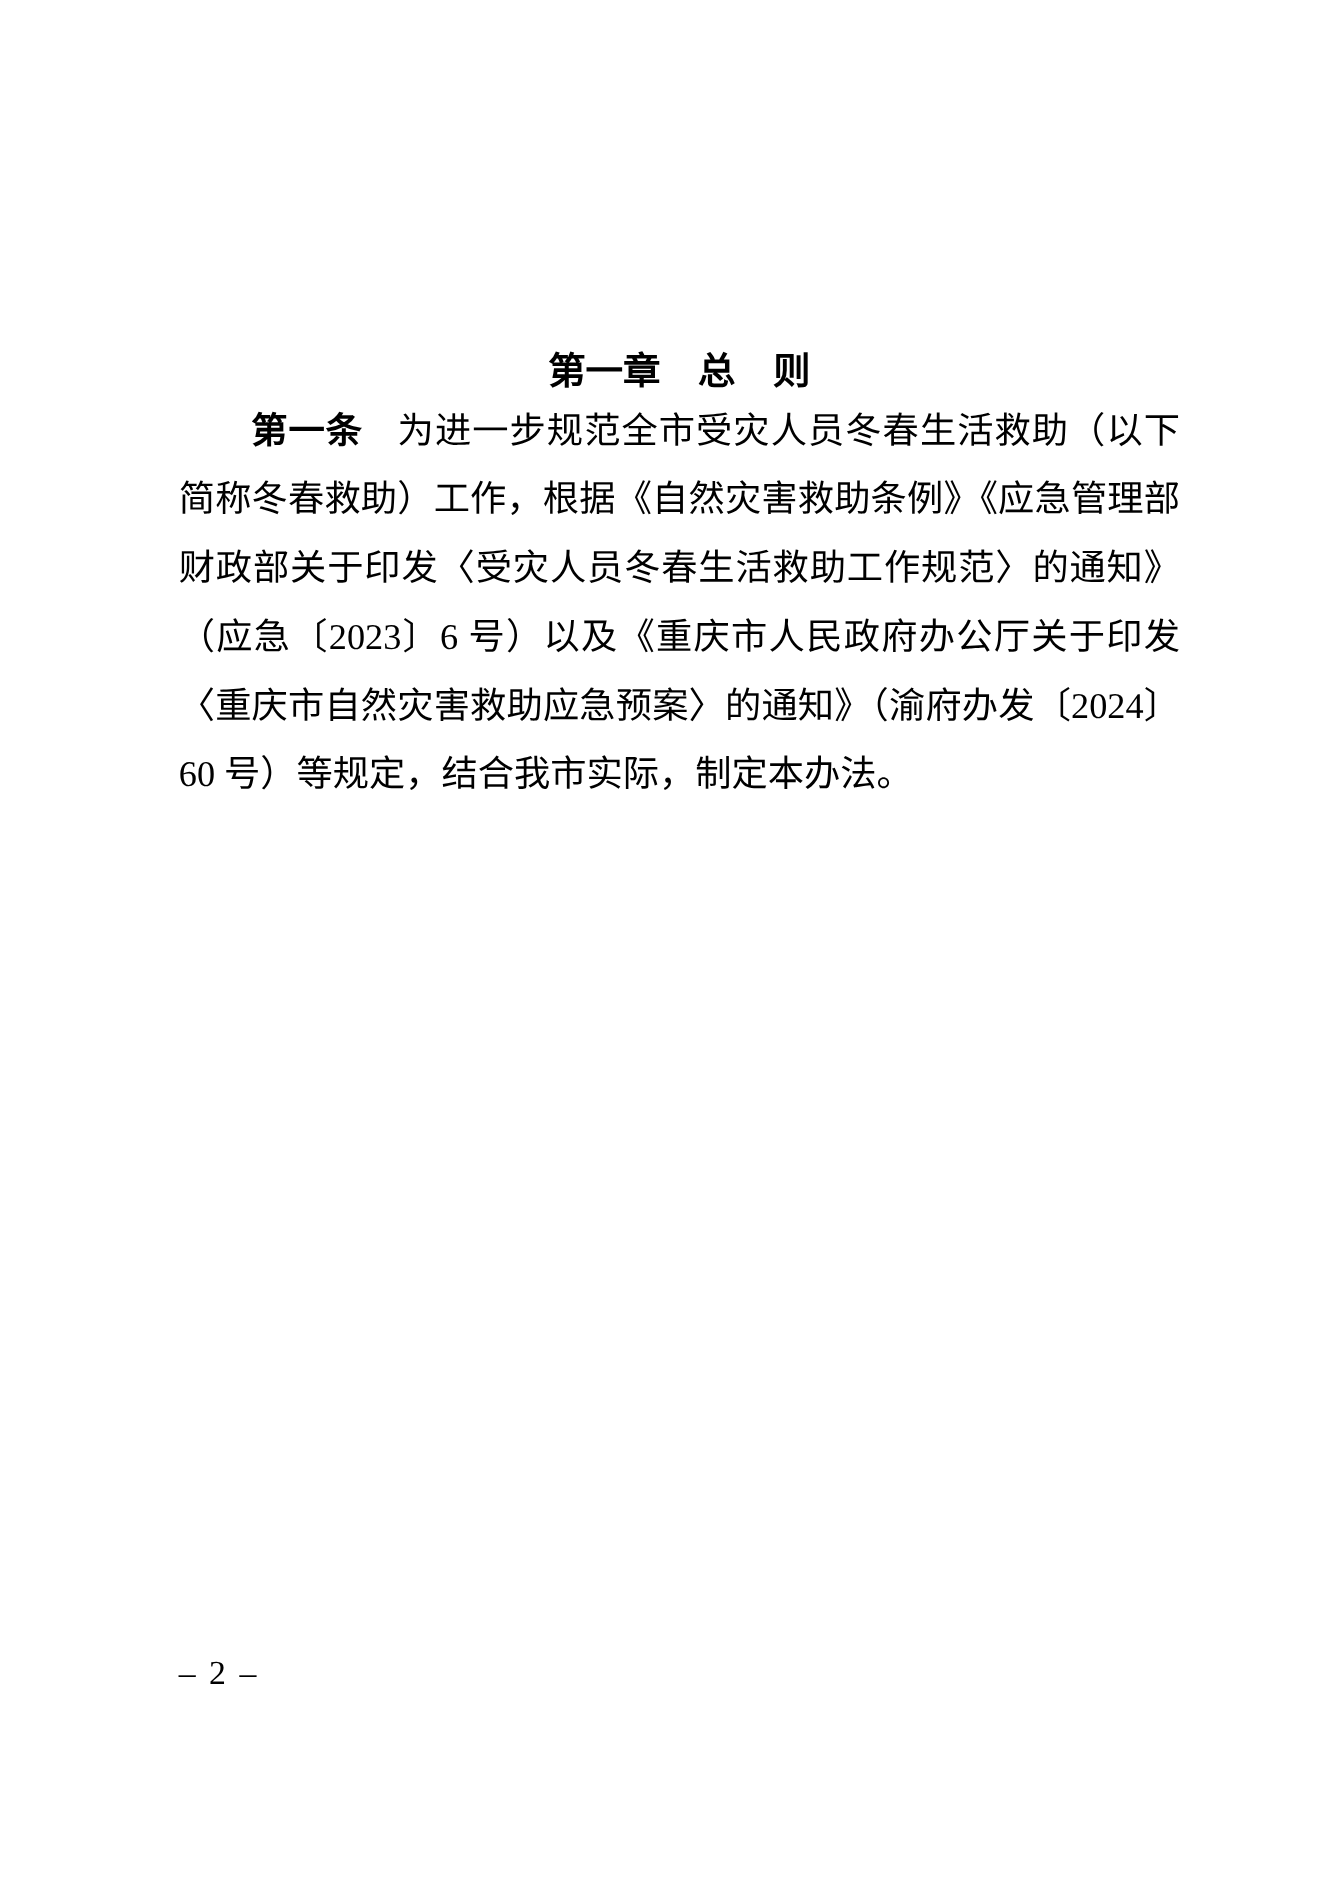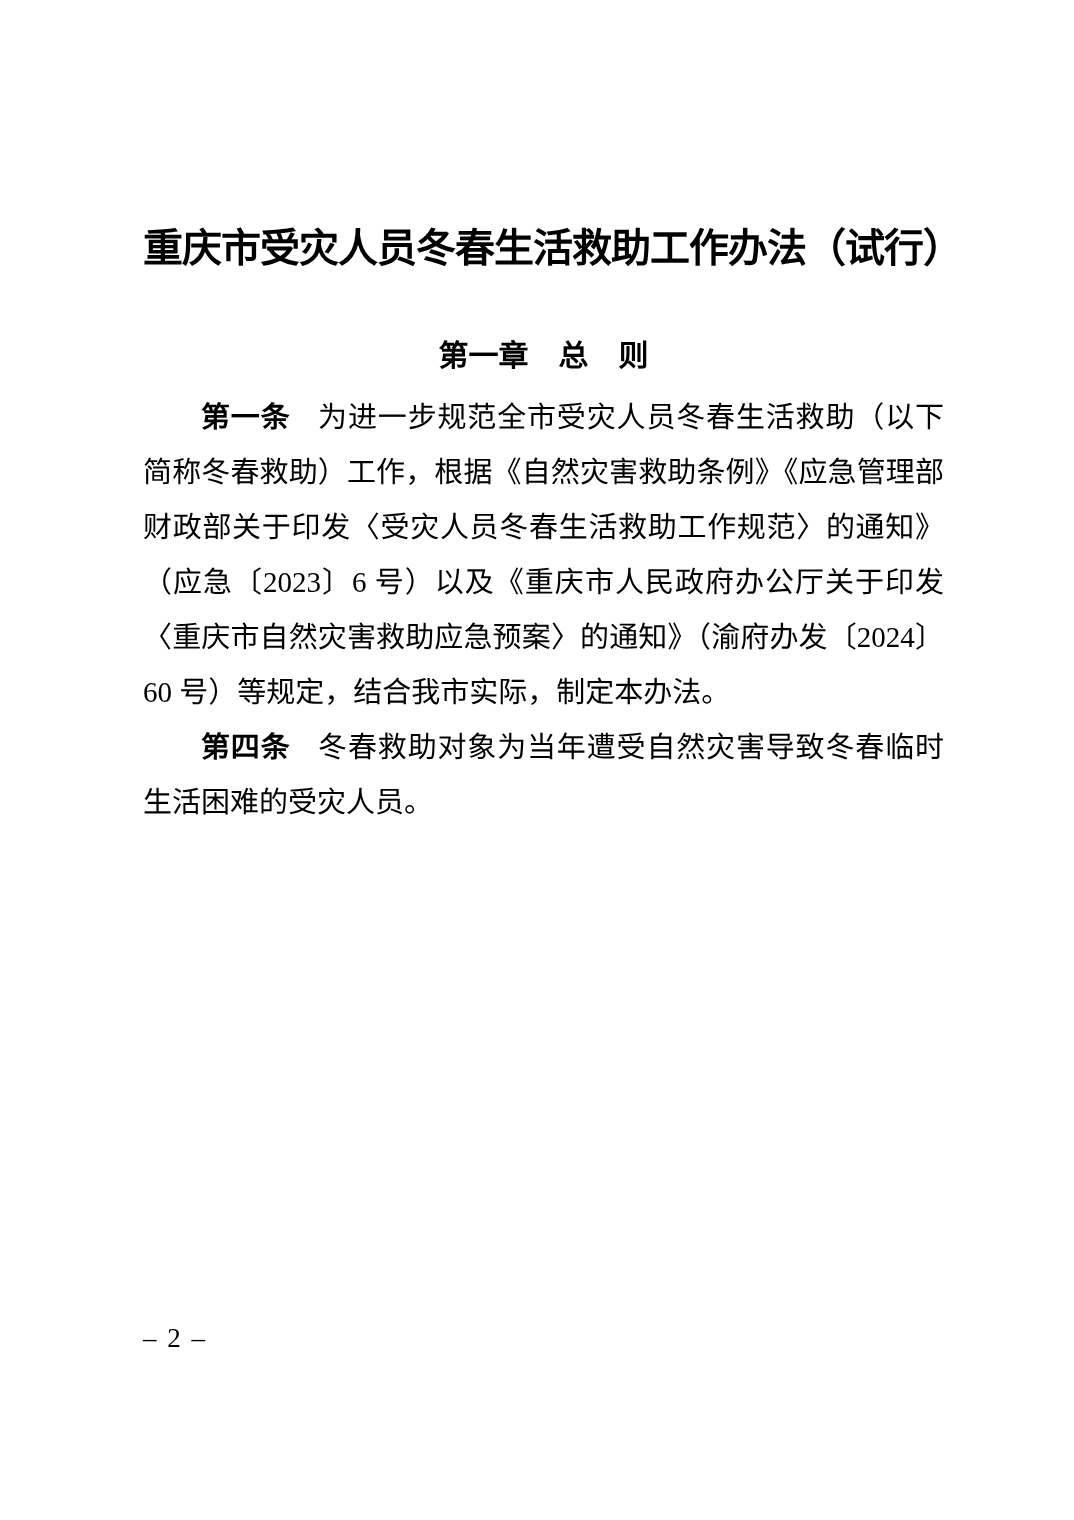--- a/index.html
+++ b/index.html
@@ -27,21 +27,20 @@
   }
   .chapter-heading {
     font-family: "Liberation Sans", "DejaVu Sans", sans-serif;
     font-weight: 700;
     font-size: 30px;
     text-align: center;
   }
   .chapter-heading.first {
     margin-top: 58px;
     line-height: 40px;
-    margin-bottom: 14px;
   }
   .chapter-heading.inline-row {
     line-height: 55px;
   }
   .article {
     font-family: "Liberation Serif", "DejaVu Serif", serif;
     font-size: 29px;
     line-height: 55px;
     text-align: justify;
     text-justify: inter-ideograph;
@@ -61,32 +60,30 @@
     line-height: 32px;
     letter-spacing: 2px;
   }
 </style>
 </head>
 <body>
 
 <div class="page">
   <div class="content">
 
-    <h1 class="doc-title">重庆市受灾人员冬春生活救助工作办法（试行）</h1>
 
     <section>
       <h2 class="chapter-heading first">第一章　总　则</h2>
 
       <p class="article"><span class="article-label">第一条</span><span>为进一步规范全市受灾人员冬春生活救助（以下简称冬春救助）工作，根据《自然灾害救助条例》《应急管理部财政部关于印发〈受灾人员冬春生活救助工作规范〉的通知》（应急〔2023〕6 号）以及《重庆市人民政府办公厅关于印发〈重庆市自然灾害救助应急预案〉的通知》（渝府办发〔2024〕60 号）等规定，结合我市实际，制定本办法。</span></p>
 
 
     </section>
 
     <section>
 
-      <p class="article"><span class="article-label">第四条</span><span>冬春救助对象为当年遭受自然灾害导致冬春临时生活困难的受灾人员。</span></p>
 
     </section>
 
   </div>
 
   <div class="page-number">– 2 –</div>
 </div>
 
 </body></html>

